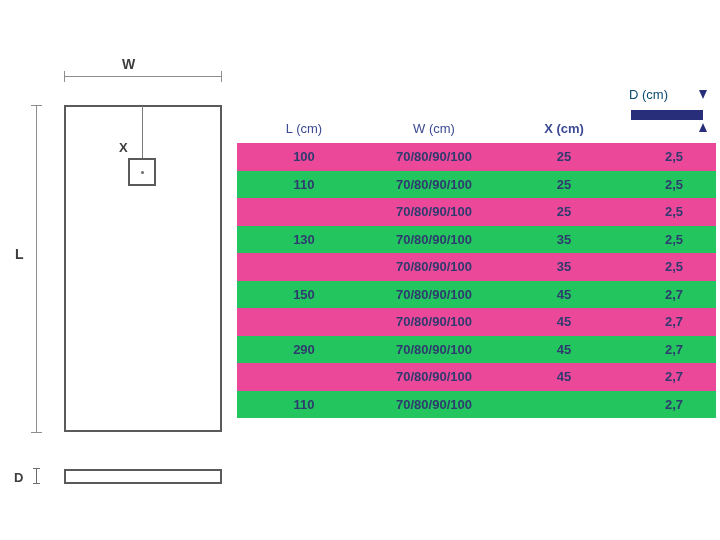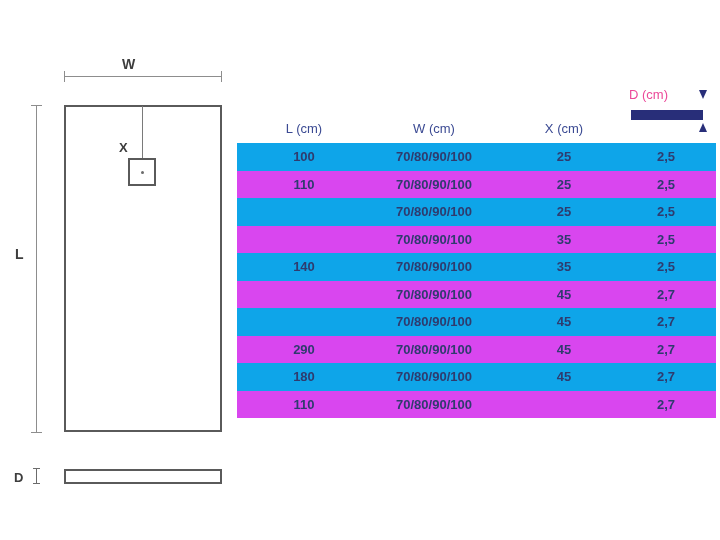--- a/index.html
+++ b/index.html
@@ -189,21 +189,21 @@
     left: 392px;
     top: 0px;
     width: 87px;
     height: 50px;
   }
   .d-legend-label {
     position: absolute;
     left: 0px;
     top: 2px;
     font-size: 13px;
-    color: #ec4899;
+    color: #0c4a6e;
     white-space: nowrap;
   }
   .d-legend-bar {
     position: absolute;
     left: 2px;
     top: 25px;
     width: 72px;
     height: 10px;
     background: #282e79;
   }
@@ -244,36 +244,36 @@
   .tbl-body {
     position: absolute;
     left: 0;
     top: 58px;
     width: 479px;
   }
   .tbl-row {
     position: relative;
     width: 479px;
     height: 27.5px;
-    background: #0ea5e9;
-  }
-  .tbl-row.alt { background: #d946ef; }
+    background: #ec4899;
+  }
+  .tbl-row.alt { background: #22c55e; }
   .tbl-row .cell {
     position: absolute;
     top: 6px;
     font-size: 13px;
     font-weight: bold;
     color: #2f3b6e;
     text-align: center;
   }
   
   .col-l { left: 12px;  width: 110px; }
   .col-w { left: 122px; width: 150px; }
-  .col-x { left: 272px; width: 110px; }
-  .col-d { left: 384px; width: 90px;  }
+  .col-x { left: 272px; width: 110px; font-weight: bold; }
+  .col-d { left: 392px; width: 90px;  }
 </style>
 </head>
 <body>
 
 <div id="drawing">
 
   <div class="dim-w-line"></div>
   <div class="dim-w-tick left"></div>
   <div class="dim-w-tick right"></div>
   <div class="label-w">W</div>
@@ -325,48 +325,48 @@
         <div class="cell col-w">70/80/90/100</div>
         <div class="cell col-x">25</div>
         <div class="cell col-d">2,5</div>
       </div>
       <div class="tbl-row">
         <div class="cell col-w">70/80/90/100</div>
         <div class="cell col-x">25</div>
         <div class="cell col-d">2,5</div>
       </div>
       <div class="tbl-row alt">
+        <div class="cell col-l">130</div>
         <div class="cell col-w">70/80/90/100</div>
         <div class="cell col-x">35</div>
         <div class="cell col-d">2,5</div>
       </div>
       <div class="tbl-row">
-        <div class="cell col-l">140</div>
         <div class="cell col-w">70/80/90/100</div>
         <div class="cell col-x">35</div>
         <div class="cell col-d">2,5</div>
       </div>
       <div class="tbl-row alt">
+        <div class="cell col-l">150</div>
         <div class="cell col-w">70/80/90/100</div>
         <div class="cell col-x">45</div>
         <div class="cell col-d">2,7</div>
       </div>
       <div class="tbl-row">
         <div class="cell col-w">70/80/90/100</div>
         <div class="cell col-x">45</div>
         <div class="cell col-d">2,7</div>
       </div>
       <div class="tbl-row alt">
         <div class="cell col-l">290</div>
         <div class="cell col-w">70/80/90/100</div>
         <div class="cell col-x">45</div>
         <div class="cell col-d">2,7</div>
       </div>
       <div class="tbl-row">
-        <div class="cell col-l">180</div>
         <div class="cell col-w">70/80/90/100</div>
         <div class="cell col-x">45</div>
         <div class="cell col-d">2,7</div>
       </div>
       <div class="tbl-row alt">
         <div class="cell col-l">110</div>
         <div class="cell col-w">70/80/90/100</div>
         <div class="cell col-d">2,7</div>
       </div>
     </div>

